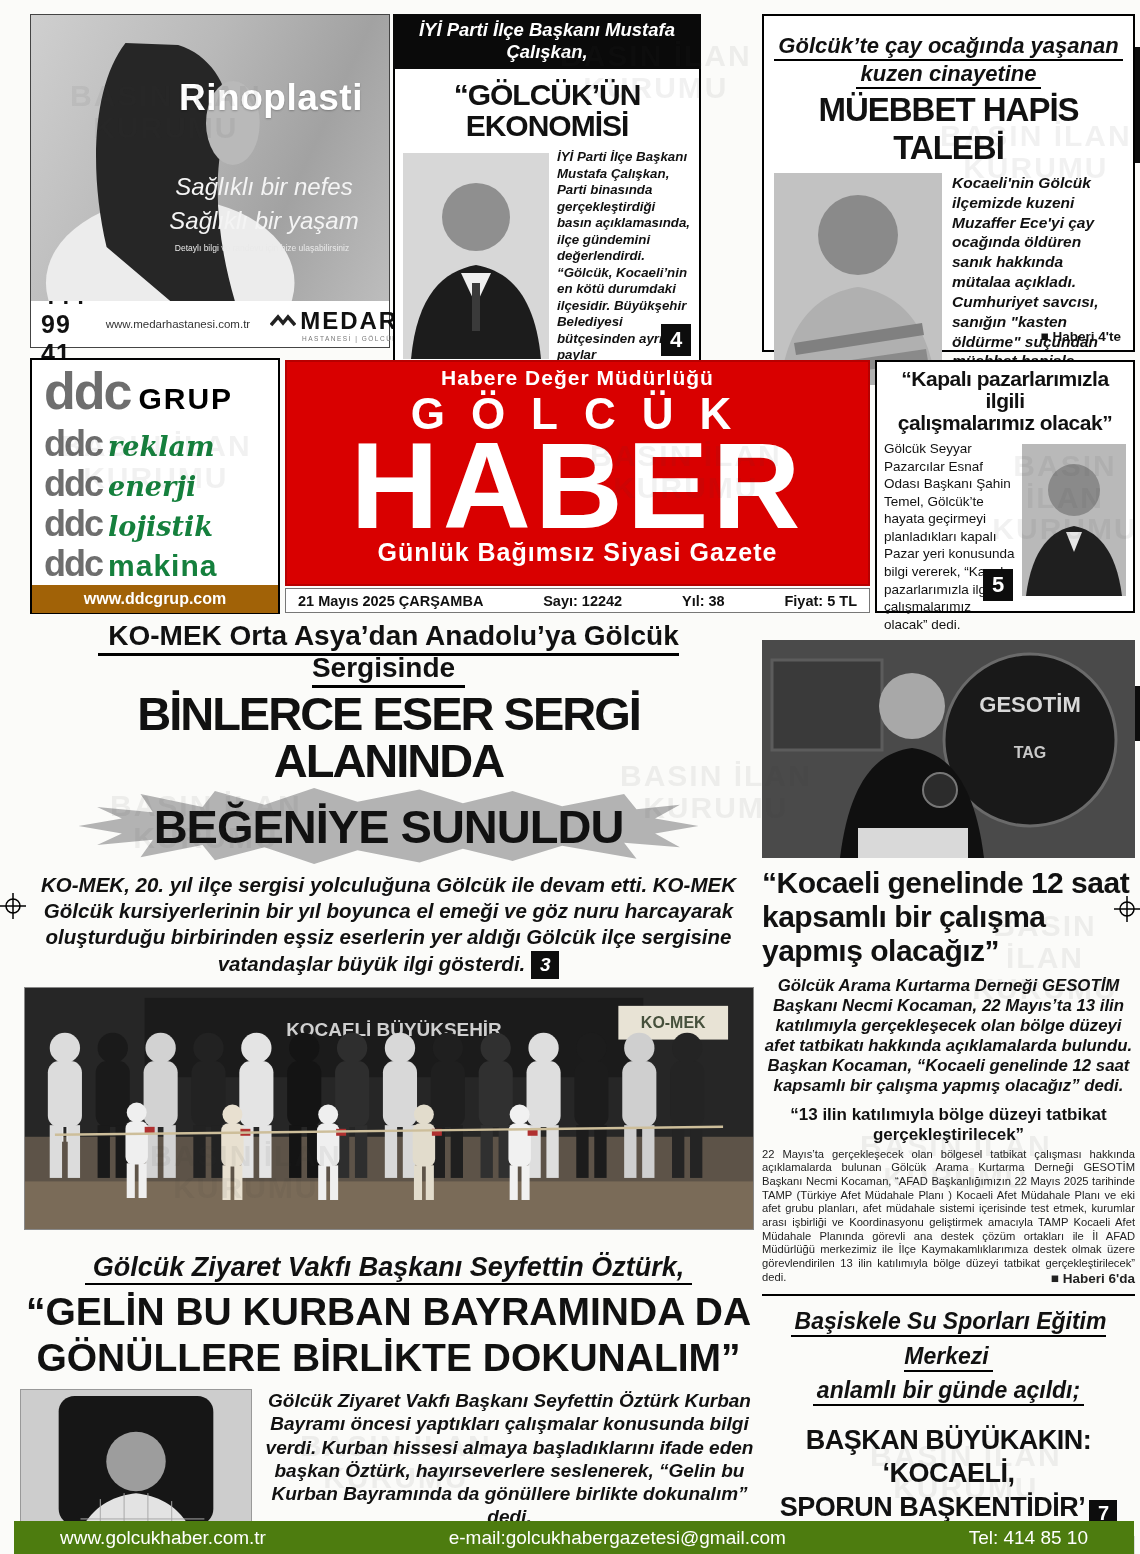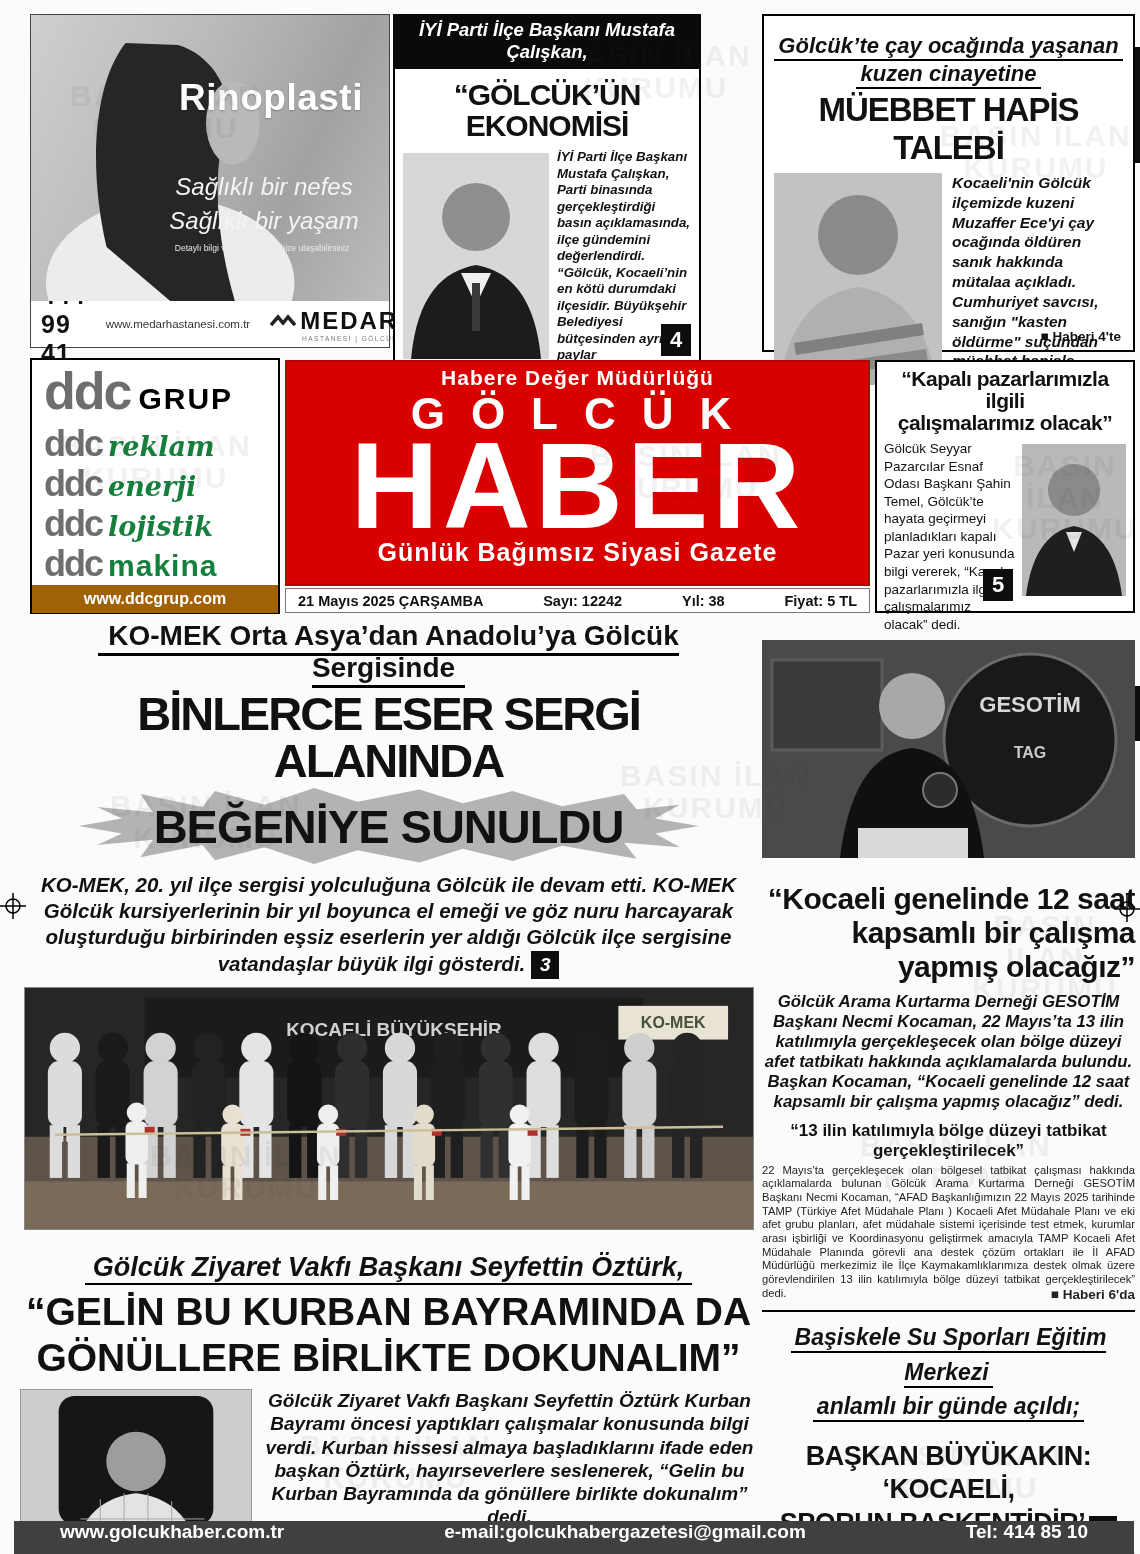--- a/index.html
+++ b/index.html
@@ -112,35 +112,35 @@
   .kb-lede { font-size:19px; font-weight:bold; font-style:italic; text-align:center; line-height:1.22; }
   .kb-bottom { display:flex; gap:8px; margin-top:6px; flex:1;}
   .kb-bodycol { width:262px; position:relative; }
   .kb-subhead { text-align:center; font-size:17.5px; font-weight:bold; margin-bottom:2px;}
   .kb-body { font-size:11.6px; line-height:1.2; color:#222; }
   .kapanca { flex:1; border:2.5px dashed #000; padding:10px 10px 6px; position:relative; }
   .kapanca h2 { font-size:23.5px; line-height:1.1; letter-spacing:-0.5px;}
   
   .col-right { left:762px; top:640px; width:373px; z-index:2;}
   .kocaman-photo { width:373px; height:218px; background:#383838; }
-  .g-h1 { text-align:right; font-size:30px; font-weight:bold; letter-spacing:-0.5px; line-height:1.13; margin-top:24px;}
+  .g-h1 { text-align:left; font-size:30px; font-weight:bold; letter-spacing:-0.5px; line-height:1.13; margin-top:8px;}
   .g-lede { text-align:center; font-size:16.8px; font-weight:bold; font-style:italic; line-height:1.2; margin-top:8px;}
   .g-subhead { text-align:center; font-size:17px; font-weight:bold; margin-top:8px; }
   .g-body { font-size:11.2px; line-height:1.22; margin-top:3px; text-align:justify; color:#222;}
   .g-body .pg-label { float:right; }
   .divider { border-top:2px solid #000; margin:10px 0 8px; }
   .b-kicker { text-align:center; }
   .b-kicker span { font-size:23px; font-weight:bold; font-style:italic; border-bottom:2.5px solid #000; padding:0 4px 1px; line-height:1.5;}
   .b-h1 { text-align:center; font-size:27px; font-weight:bold; letter-spacing:-0.5px; line-height:1.25; margin-top:16px;}
   .b-h1 .pgnum { width:28px; height:28px; font-size:20px; vertical-align:-4px; margin-left:4px;}
   .buyukakin-photo { width:373px; height:120px; margin-top:8px; background:#dedede; }
   
-  .footer { left:14px; top:1521px; width:1120px; height:33px; background:#404040; color:#fff;
-      display:flex; justify-content:space-between; padding:0 46px;
-      font-weight:bold; font-size:19px; z-index:6;}
+  .footer { left:14px; top:1521px; width:1120px; height:33px; background:#4d7c0f; color:#fff;
+      display:flex; align-items:center; justify-content:space-between; padding:0 46px;
+      font-weight:normal; font-size:19px; z-index:6;}
   
   .crosshair { width:26px; height:26px; z-index:4;}
   .bleed { background:#0d0d0d; z-index:1; }
 </style>
 </head>
 <body>
 
 <svg width="0" height="0" style="position:absolute" aria-hidden="true">
   <defs>
     <g id="sil-bust">

